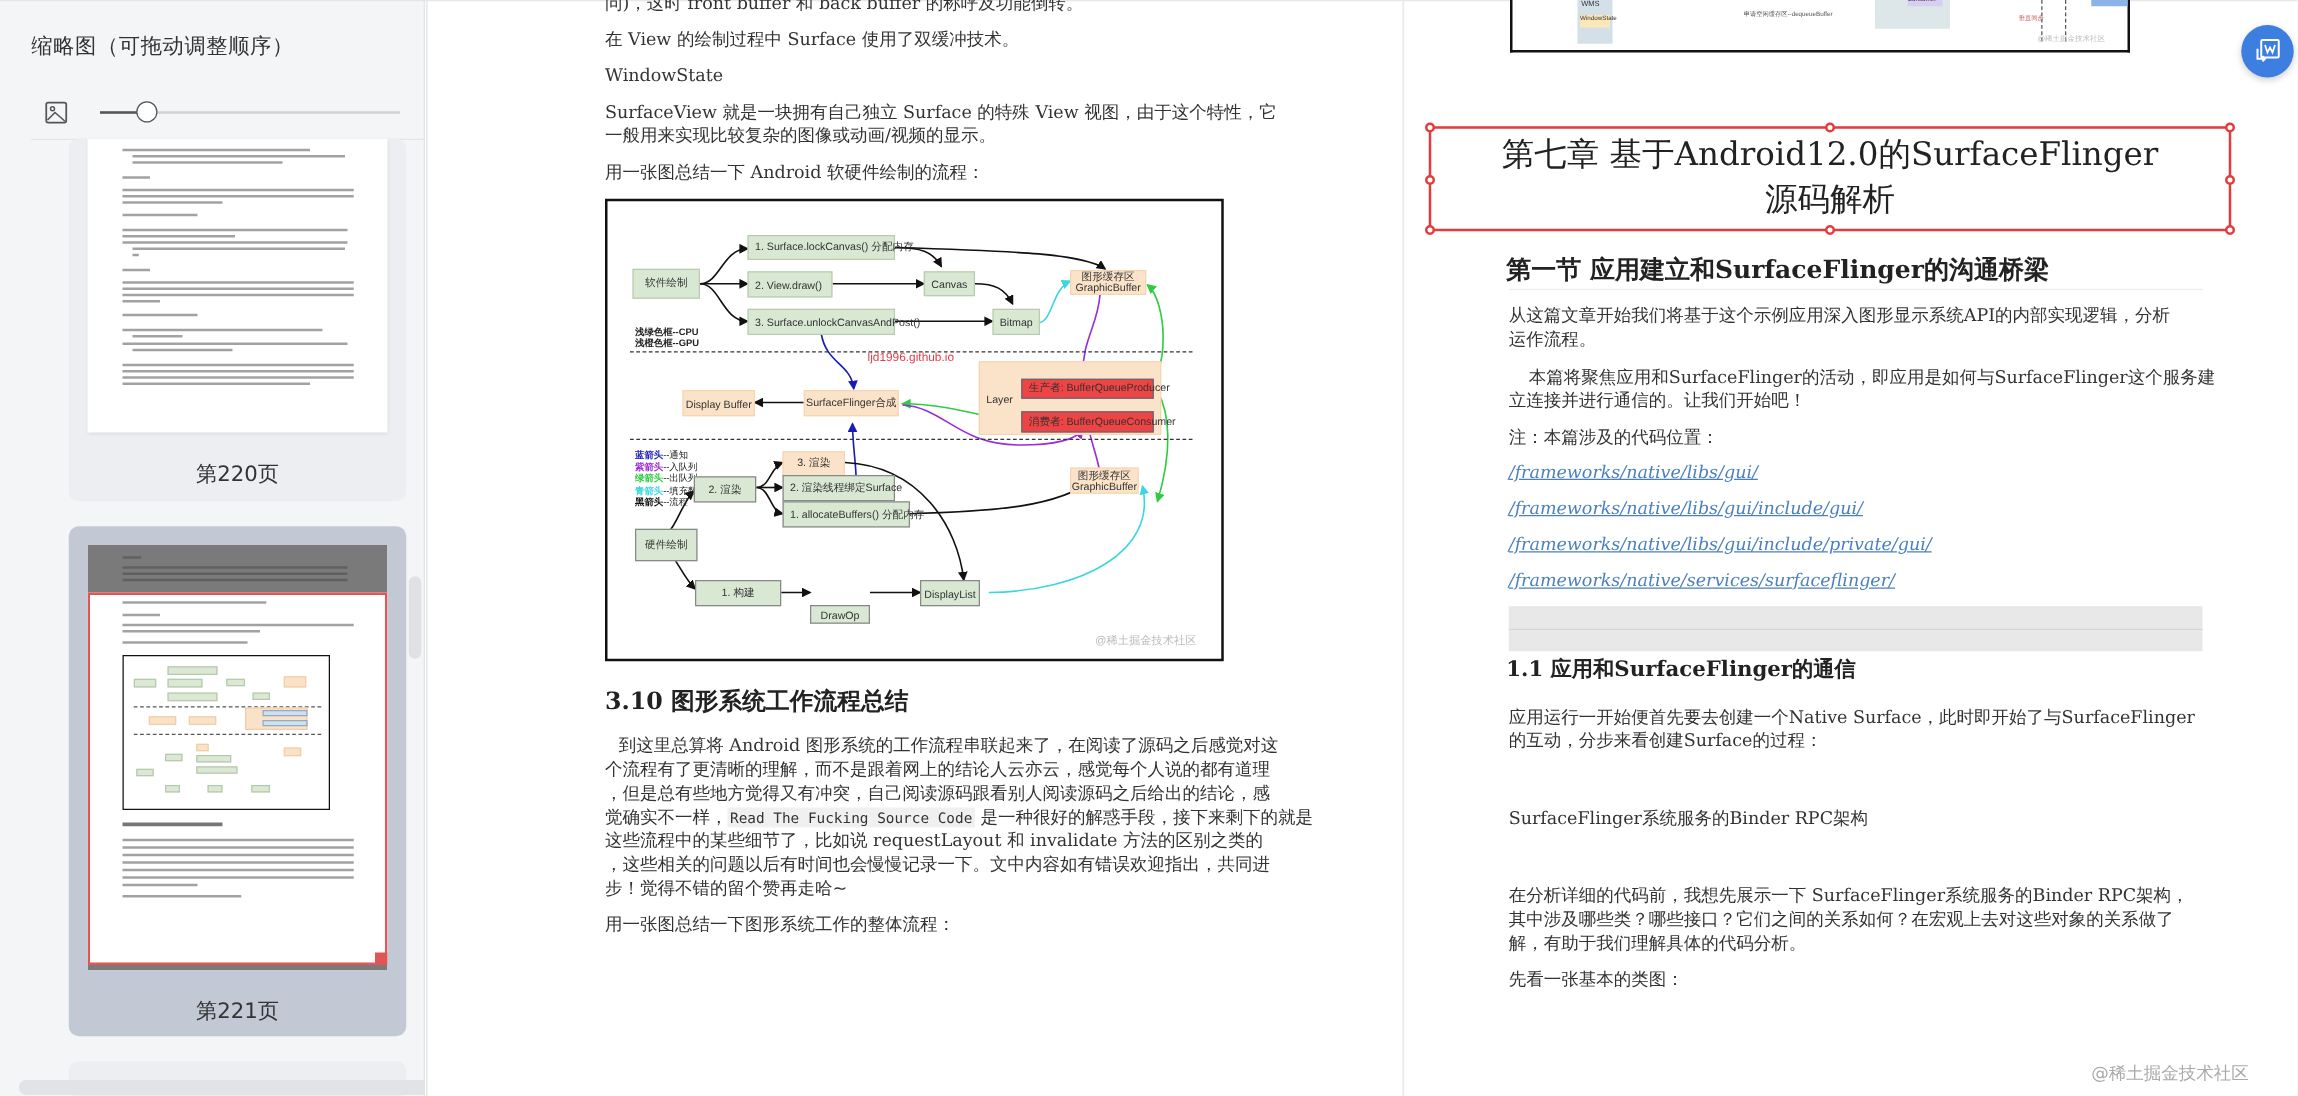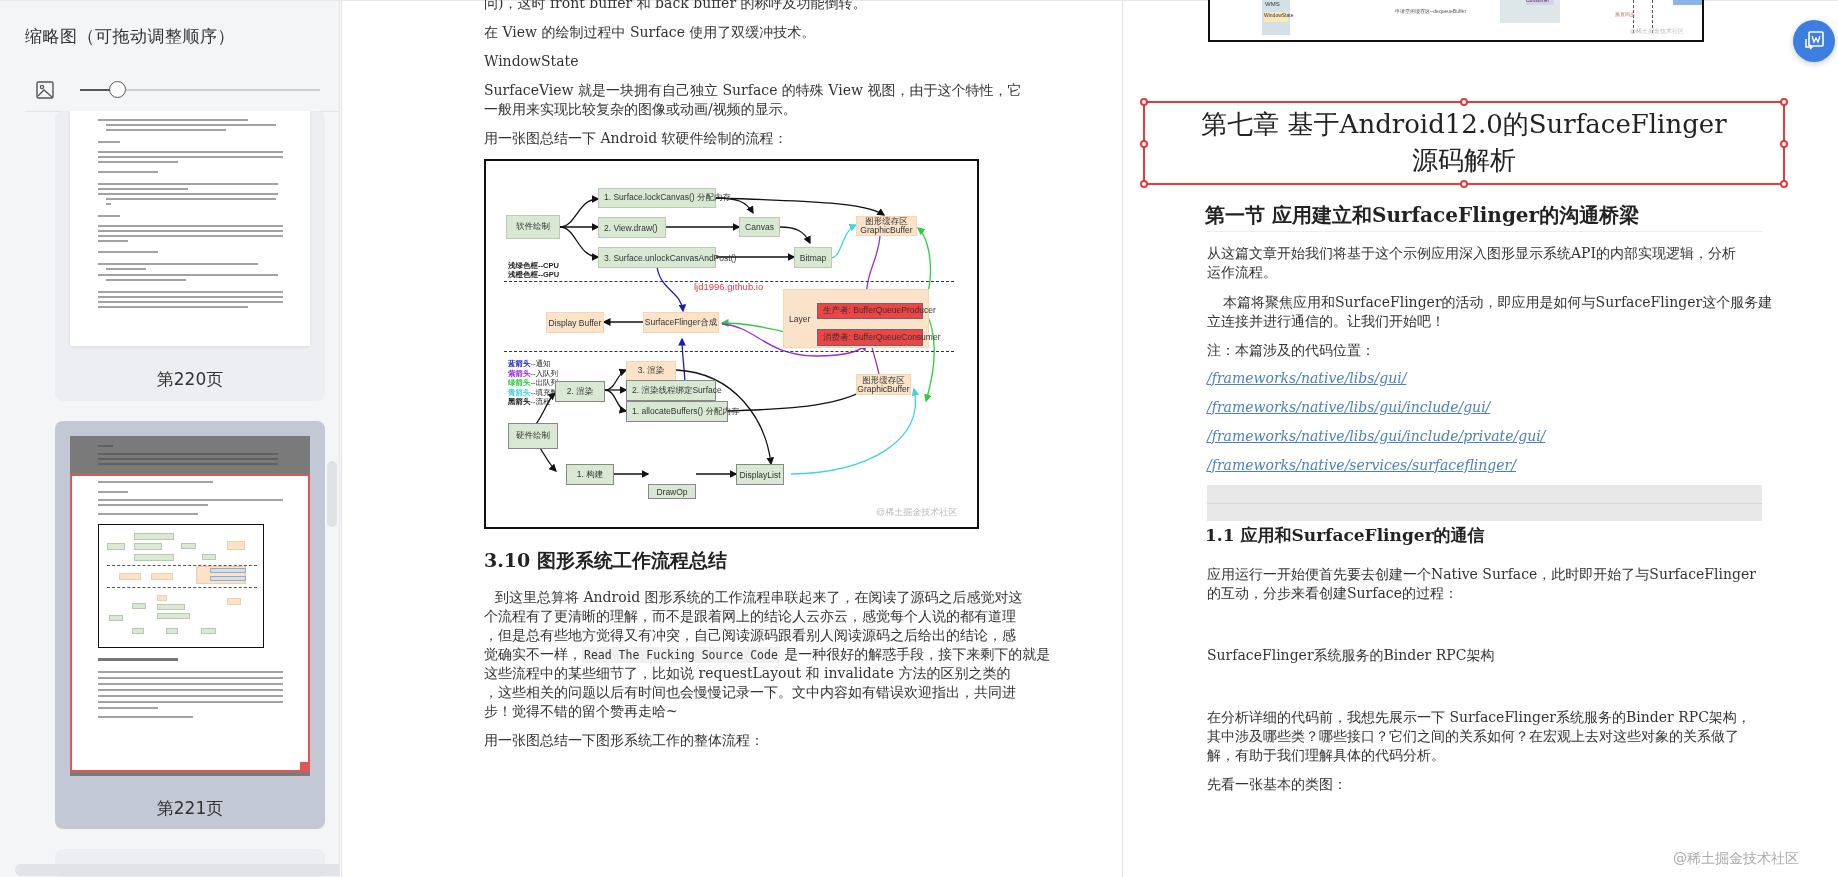--- a/index.html
+++ b/index.html
@@ -312,21 +312,21 @@
       <div class="dbox c o" style="left:140px;top:200px;width:50px;height:20px;">3. 渲染</div>
       <div class="dbox c g" style="left:69px;top:220px;width:50px;height:21px;">2. 渲染</div>
       <div class="dbox g" style="left:140px;top:219px;width:90px;height:21px;">2. 渲染线程绑定Surface</div>
       <div class="dbox g" style="left:140px;top:240px;width:102px;height:21px;">1. allocateBuffers() 分配内存</div>
       <div class="dbox c o" style="left:370px;top:213px;width:55px;height:21px;flex-direction:column;line-height:9px;">
         <span>图形缓存区</span>
         <span>GraphicBuffer</span>
       </div>
       <div class="dbox c g" style="left:22px;top:262px;width:50px;height:26px;">硬件绘制</div>
       <def></def>
-      <div class="dbox c g" style="left:80px;top:303px;width:48px;height:21px;">1. 构建</div>
+      <div class="dbox c g" style="left:70px;top:303px;width:69px;height:21px;">1. 构建</div>
       <div class="dbox c g" style="left:162px;top:303px;width:48px;height:15px;margin-top:20px;">DrawOp</div>
       <div class="dbox c g" style="left:250px;top:303px;width:48px;height:21px;">DisplayList</div>
       <div class="dwater" style="left:390px;top:345px;">@稀土掘金技术社区</div>
     </div>
 
     <div class="h2" style="left:484px;top:548px;">3.10 图形系统工作流程总结</div>
     <div class="p" style="left:484px;top:588px;margin-left:11px;">到这里总算将 Android 图形系统的工作流程串联起来了，在阅读了源码之后感觉对这</div>
     <div class="p" style="left:484px;top:607px;">个流程有了更清晰的理解，而不是跟着网上的结论人云亦云，感觉每个人说的都有道理</div>
     <div class="p" style="left:484px;top:626px;">，但是总有些地方觉得又有冲突，自己阅读源码跟看别人阅读源码之后给出的结论，感</div>
     <div class="p" style="left:484px;top:645px;">

